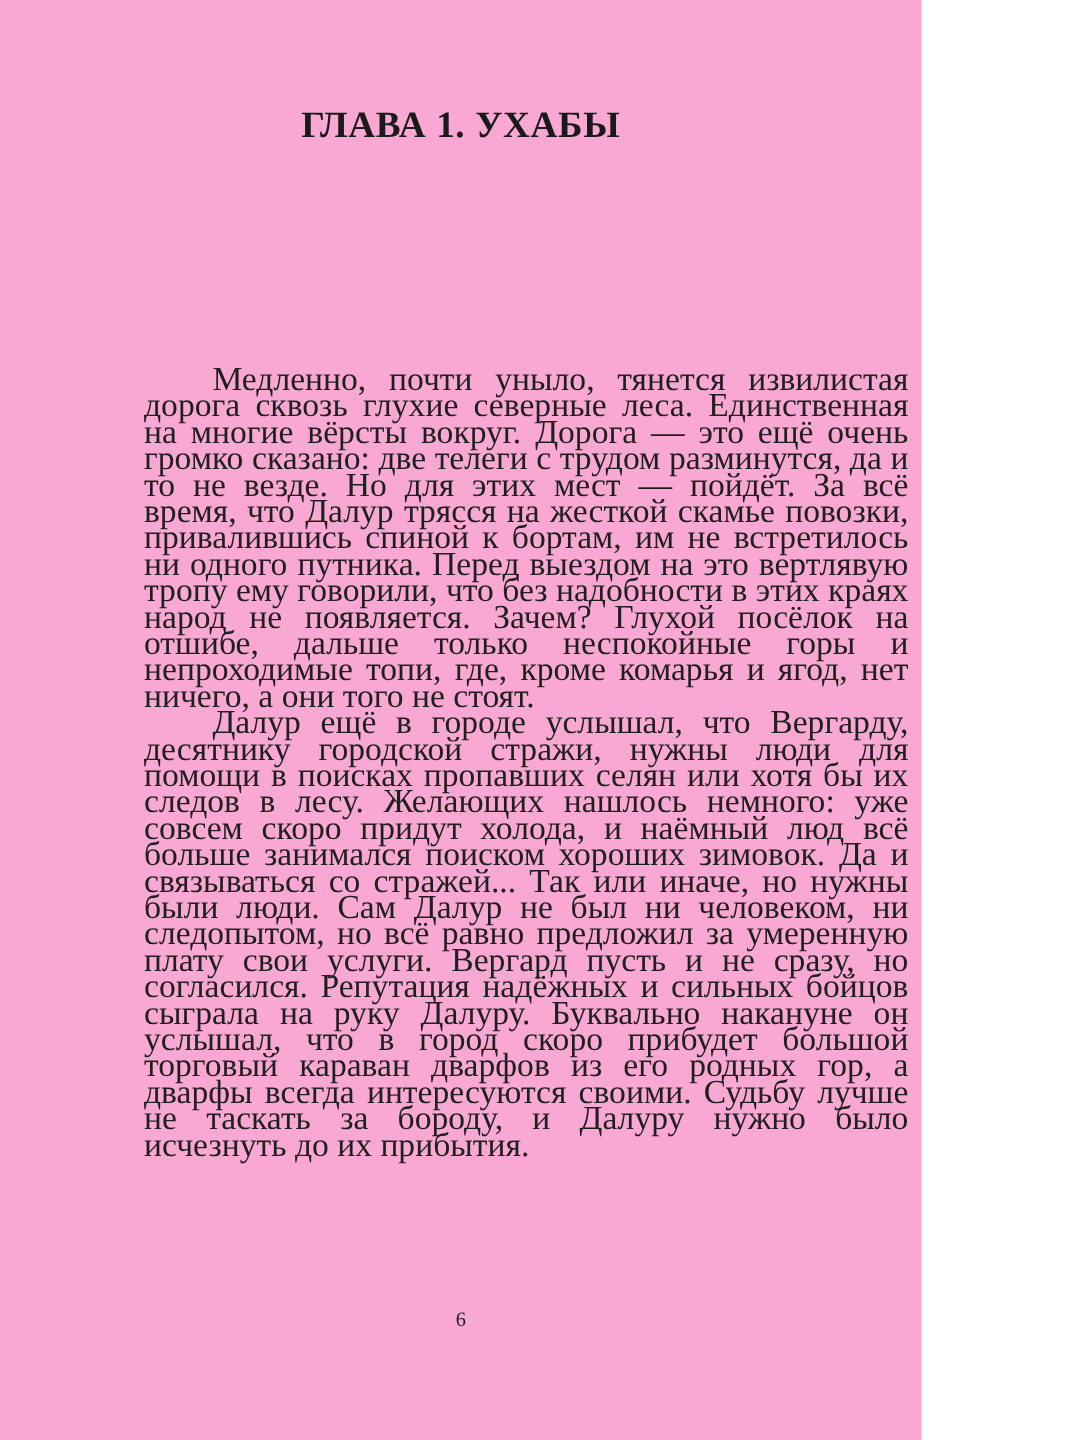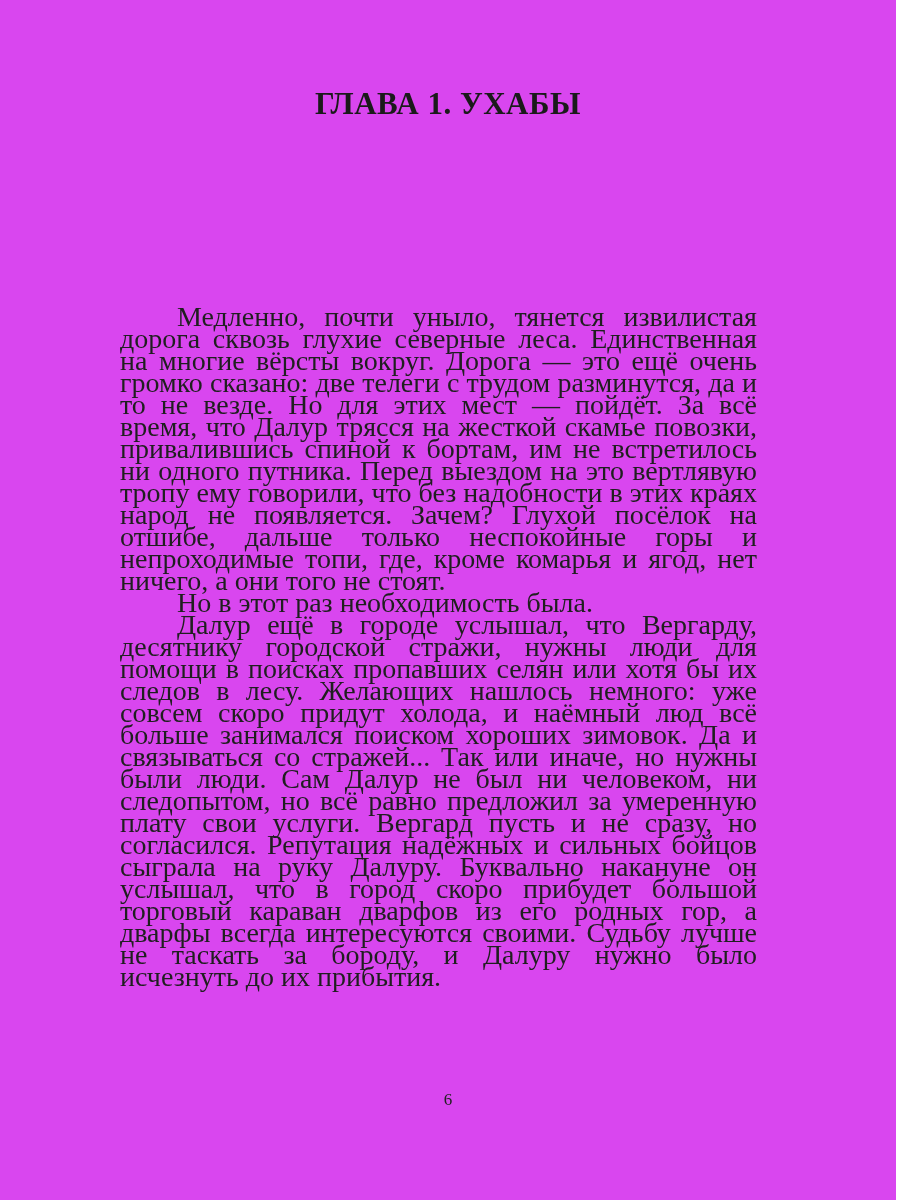--- a/index.html
+++ b/index.html
@@ -7,23 +7,23 @@
     padding: 0;
   }
   body {
     width: 900px;
     height: 1200px;
     background: #ffffff;
     font-family: "Liberation Serif", "DejaVu Serif", serif;
   }
   .page {
     position: relative;
-    width: 896px;
+    width: 768px;
     height: 1200px;
-    background: #d946ef;
+    background: #f9a8d4;
     overflow: hidden;
   }
   .chapter-title {
     position: absolute;
     top: 86px;
     left: 0;
     width: 100%;
     margin: 0;
     text-align: center;
     font-size: 31px;
@@ -57,18 +57,17 @@
   }
 </style>
 </head>
 <body>
 
 <div class="page">
   <h1 class="chapter-title">ГЛАВА 1. УХАБЫ</h1>
 
   <div class="body-text">
     <p>Медленно, почти уныло, тянется извилистая дорога сквозь глухие северные леса. Единственная на многие вёрсты вокруг. Дорога — это ещё очень громко сказано: две телеги с трудом разминутся, да и то не везде. Но для этих мест — пойдёт. За всё время, что Далур трясся на жесткой скамье повозки, привалившись спиной к бортам, им не встретилось ни одного путника. Перед выездом на это вертлявую тропу ему говорили, что без надобности в этих краях народ не появляется. Зачем? Глухой посёлок на отшибе, дальше только неспокойные горы и непроходимые топи, где, кроме комарья и ягод, нет ничего, а они того не стоят.</p>
-    <p>Но в этот раз необходимость была.</p>
     <p>Далур ещё в городе услышал, что Вергарду, десятнику городской стражи, нужны люди для помощи в поисках пропавших селян или хотя бы их следов в лесу. Желающих нашлось немного: уже совсем скоро придут холода, и наёмный люд всё больше занимался поиском хороших зимовок. Да и связываться со стражей... Так или иначе, но нужны были люди. Сам Далур не был ни человеком, ни следопытом, но всё равно предложил за умеренную плату свои услуги. Вергард пусть и не сразу, но согласился. Репутация надёжных и сильных бойцов сыграла на руку Далуру. Буквально накануне он услышал, что в город скоро прибудет большой торговый караван дварфов из его родных гор, а дварфы всегда интересуются своими. Судьбу лучше не таскать за бороду, и Далуру нужно было исчезнуть до их прибытия.</p>
   </div>
 
   <div class="page-number">6</div>
 </div>
 
 </body></html>

